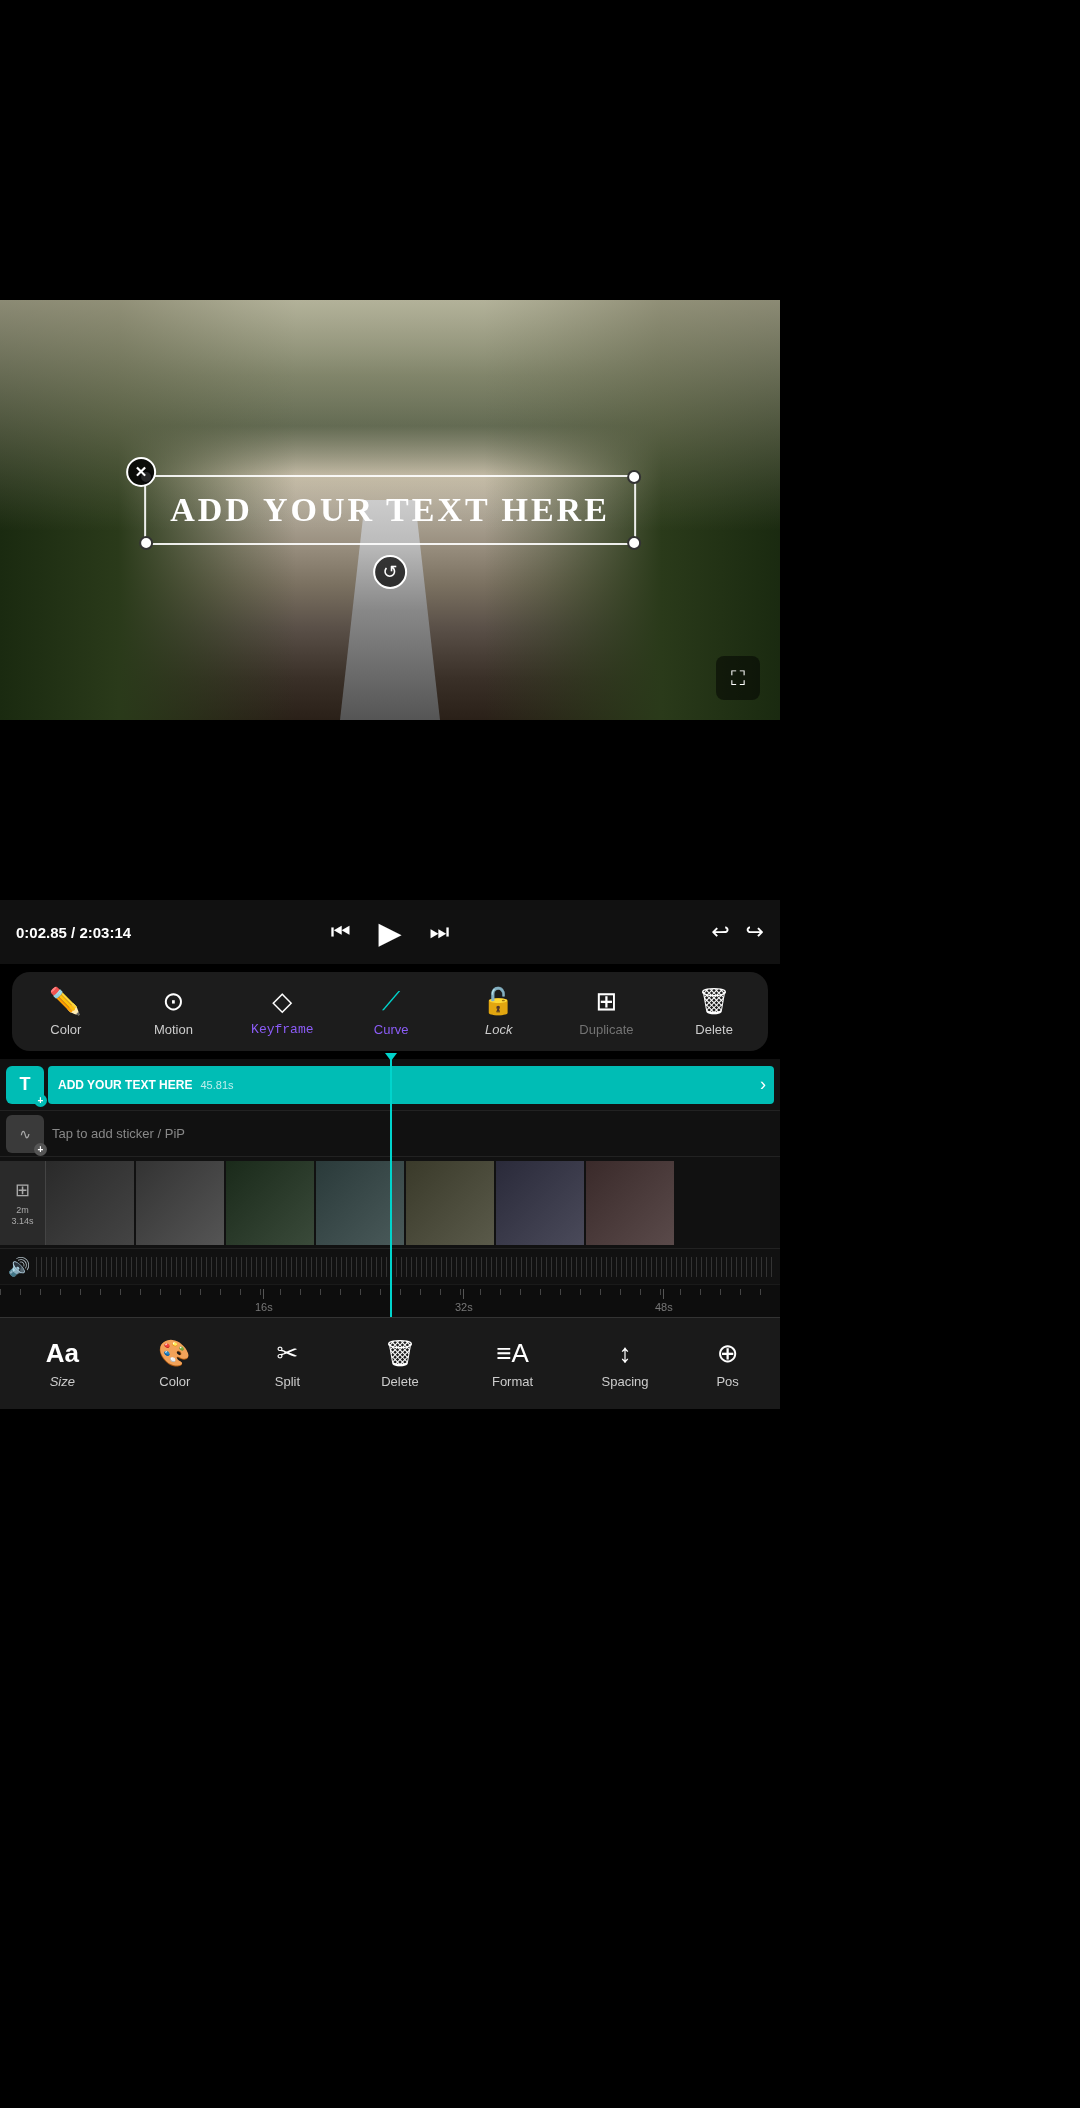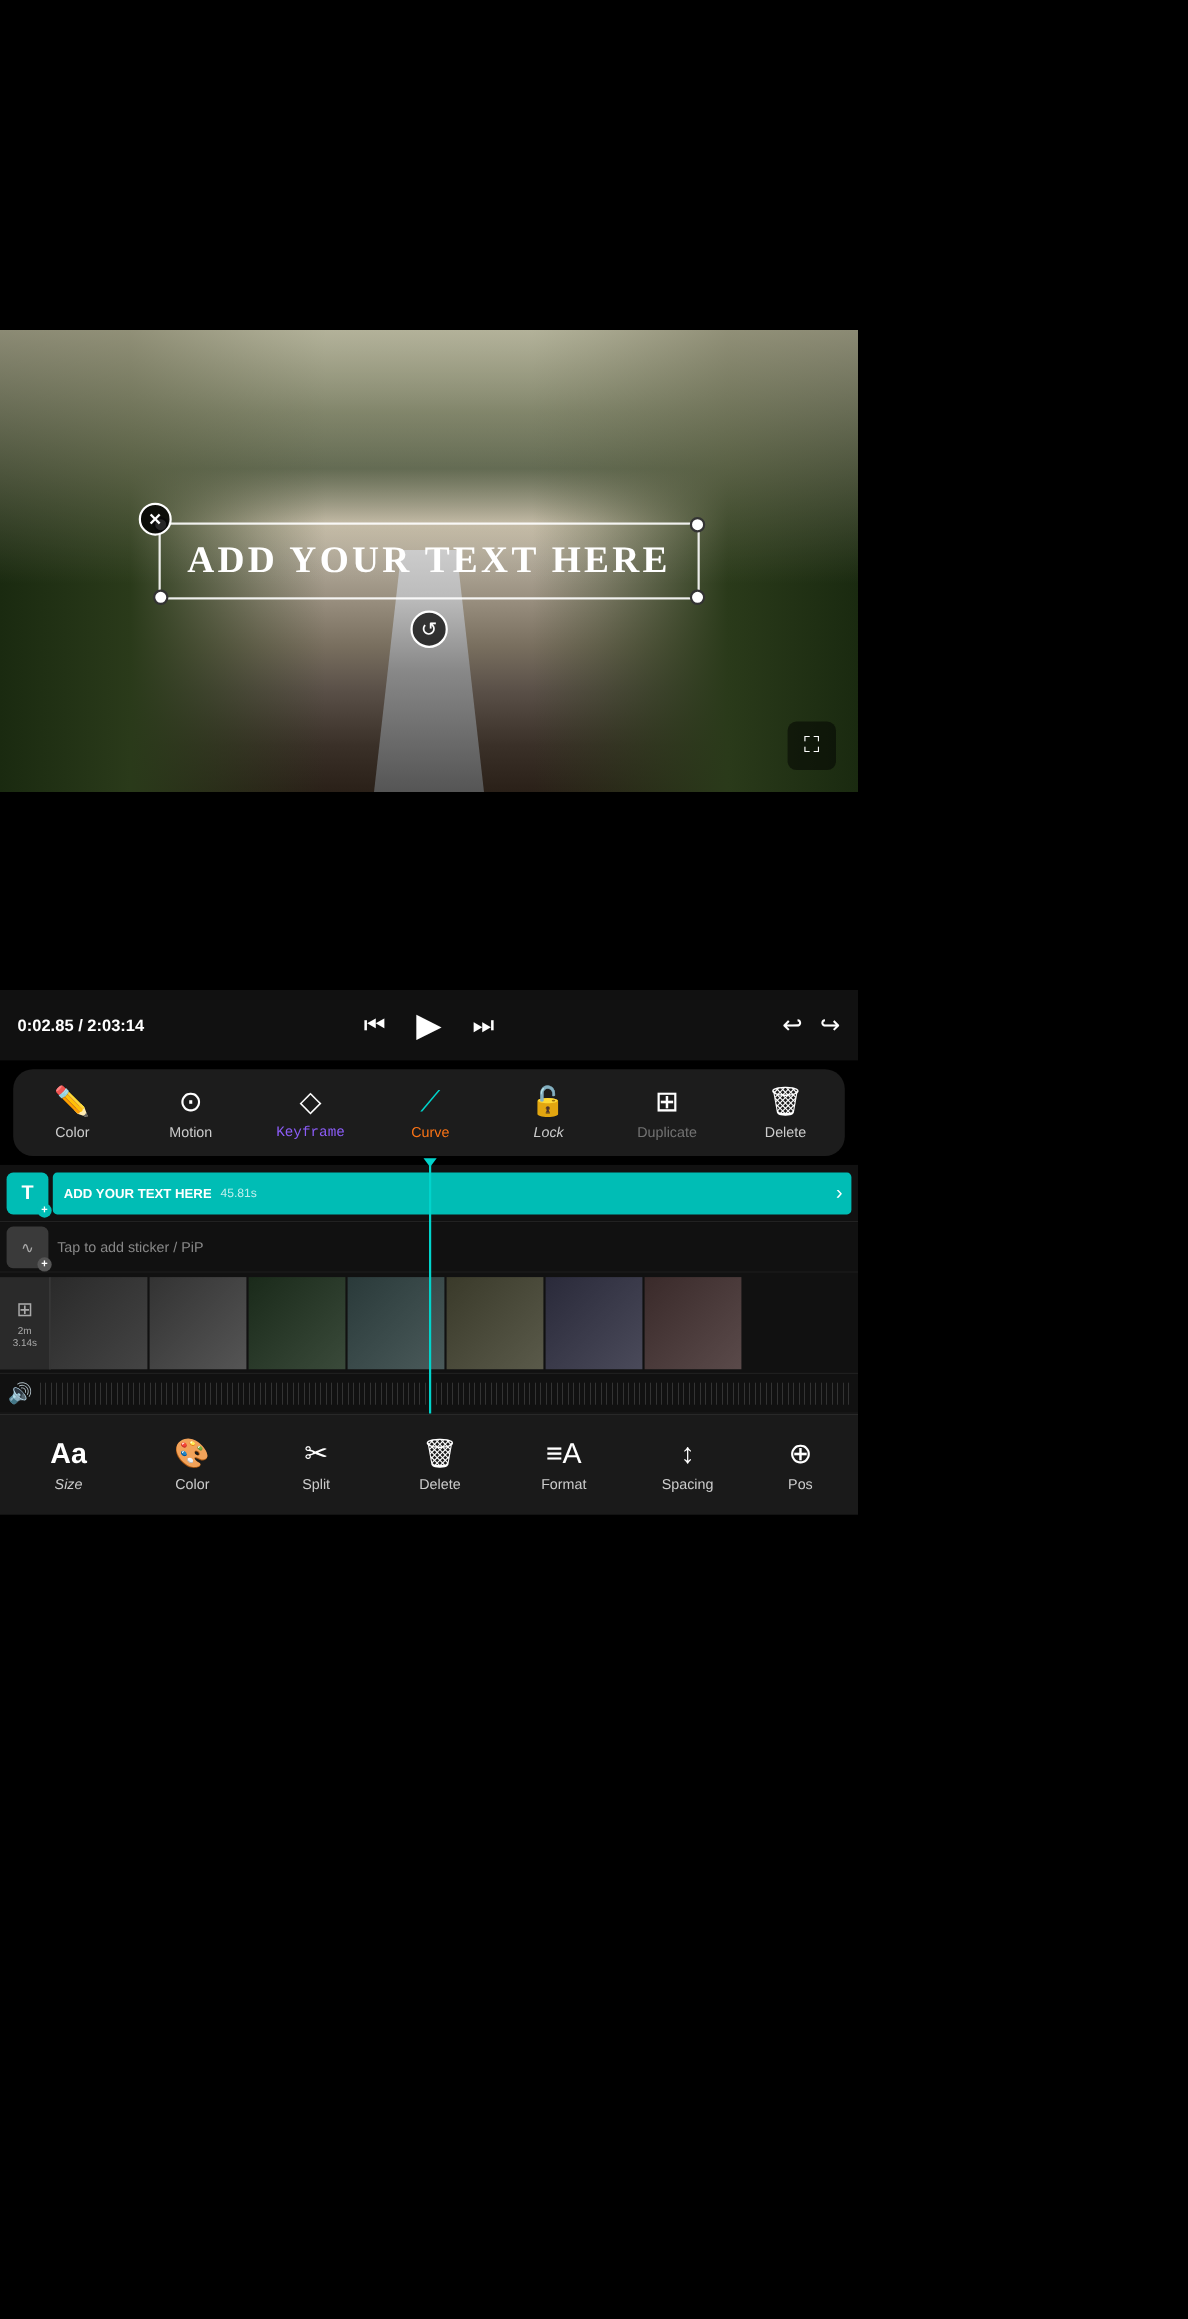--- a/index.html
+++ b/index.html
@@ -76,21 +76,21 @@
     <span style="font-size:13px; color:#ccc;">Motion</span>
   </div>
 
   <div style="display:flex; flex-direction:column; align-items:center; gap:5px; padding:6px 10px; cursor:pointer; min-width:80px;">
     <span style="font-size:26px; color:#fff;">◇</span>
     <span style="font-size:13px; color:#8b5cf6;font-family:Liberation Mono, monospace;">Keyframe</span>
   </div>
 
   <div style="display:flex; flex-direction:column; align-items:center; gap:5px; padding:6px 10px; cursor:pointer; min-width:80px;">
     <span style="font-size:26px; color:#00d4cc;">⟋</span>
-    <span style="font-size:13px; color:#f97316;">Curve</span>
+    <span style="font-size:13px; color:#8b5cf6;">Curve</span>
   </div>
 
   <div style="display:flex; flex-direction:column; align-items:center; gap:5px; padding:6px 10px; cursor:pointer; min-width:80px;">
     <span style="font-size:26px; color:#fff;">🔓</span>
     <span style="font-size:13px; color:#ccc;font-style:italic;">Lock</span>
   </div>
 
   <div style="display:flex; flex-direction:column; align-items:center; gap:5px; padding:6px 10px; cursor:pointer; min-width:80px;">
     <span style="font-size:26px; color:#fff;">⊞</span>
     <span style="font-size:13px; color:#737373;">Duplicate</span>
@@ -143,20 +143,36 @@
       <div style="flex:0 0 88px; height:84px; background:linear-gradient(135deg,#2a2a3a,#4a4a5a); margin-right:2px;"></div>
       <div style="flex:0 0 88px; height:84px; background:linear-gradient(135deg,#3a2a2a,#5a4a4a);"></div>
     </div>
   </div>
 
   <div style="height:36px; background:#111; display:flex; align-items:center; padding:0 8px; border-bottom:1px solid #1a1a1a;">
     <span style="color:#aaa; font-size:18px; margin-right:6px;">🔊</span>
     <div style="flex:1; height:20px; background:repeating-linear-gradient(90deg, #333 0px, #333 1px, transparent 1px, transparent 5px);"></div>
   </div>
 
+  <div style="height:32px; background:#0d0d0d; position:relative; overflow:hidden;">
+    <div style="position:absolute; left:255px; display:flex; flex-direction:column; align-items:center;">
+      <div style="width:1px; height:10px; background:#555; margin-top:4px;"></div>
+      <span style="font-size:11px; color:#777; margin-top:2px;">16s</span>
+    </div>
+    <div style="position:absolute; left:455px; display:flex; flex-direction:column; align-items:center;">
+      <div style="width:1px; height:10px; background:#555; margin-top:4px;"></div>
+      <span style="font-size:11px; color:#777; margin-top:2px;">32s</span>
+    </div>
+    <div style="position:absolute; left:655px; display:flex; flex-direction:column; align-items:center;">
+      <div style="width:1px; height:10px; background:#555; margin-top:4px;"></div>
+      <span style="font-size:11px; color:#777; margin-top:2px;">48s</span>
+    </div>
+
+    <div style="position:absolute; top:4px; left:0; right:0; height:6px; background:repeating-linear-gradient(90deg, #444 0px, #444 1px, transparent 1px, transparent 20px);"></div>
+  </div>
 
 </div>
 
 <div style="width:100%; height:92px; background:#1a1a1a; border-top:1px solid #333; display:flex; align-items:center; justify-content:space-around; padding:0 6px;">
 
   <div style="display:flex; flex-direction:column; align-items:center; gap:5px; cursor:pointer; min-width:80px;">
     <span style="font-size:26px; color:#fff; font-weight:bold;">Aa</span>
     <span style="font-size:13px; color:#ccc;font-style:italic;">Size</span>
   </div>
 

